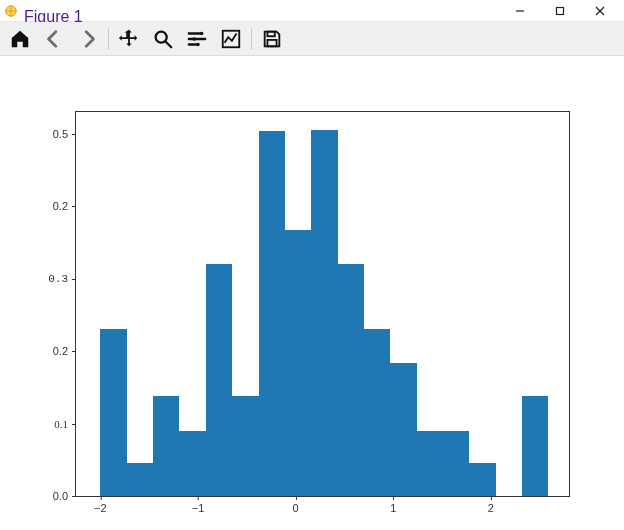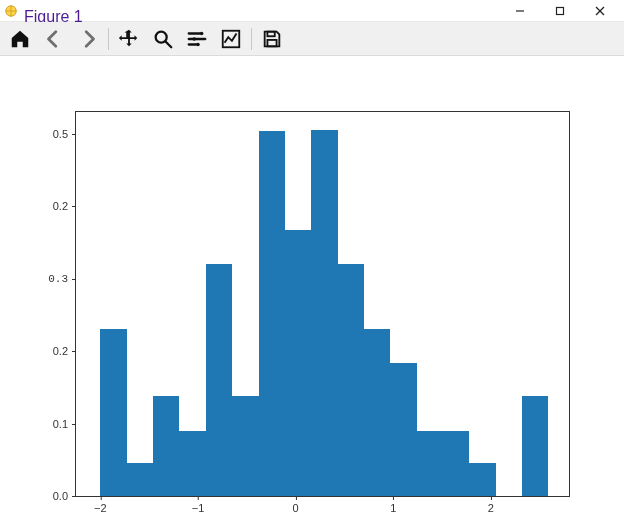--- a/index.html
+++ b/index.html
@@ -200,21 +200,21 @@
         <div class="bar" style="left: 47.7228%; width: 5.34653%; height: 95.283%; background: rgb(31, 119, 180);"></div>
         <div class="bar" style="left: 53.0693%; width: 5.34653%; height: 60.3774%; background: rgb(31, 119, 180);"></div>
         <div class="bar" style="left: 58.4158%; width: 5.34653%; height: 43.3962%; background: rgb(31, 119, 180);"></div>
         <div class="bar" style="left: 63.7624%; width: 5.34653%; height: 34.717%; background: rgb(31, 119, 180);"></div>
         <div class="bar" style="left: 69.1089%; width: 5.34653%; height: 16.9811%; background: rgb(31, 119, 180);"></div>
         <div class="bar" style="left: 74.4554%; width: 5.34653%; height: 16.9811%; background: rgb(31, 119, 180);"></div>
         <div class="bar" style="left: 79.802%; width: 5.34653%; height: 8.49057%; background: rgb(31, 119, 180);"></div>
         <div class="bar" style="left: 90.495%; width: 5.34653%; height: 26.0377%; background: rgb(31, 119, 180);"></div>
       </div>
   <div class="tick-y" style="bottom: 0%; text-align: center;">0.0</div>
-      <div class="tick-y" style="bottom: 18.8679%;">0.1</div>
+      <div class="tick-y" style="bottom: 18.8679%; font-family: Liberation Serif, serif;">0.1</div>
       <div class="tick-y" style="bottom: 37.7358%;">0.2</div>
       <div class="tick-y" style="bottom: 56.6038%; font-family: Liberation Mono, monospace;">0.3</div>
       <div class="tick-y" style="bottom: 75.4717%;">0.2</div>
       <div class="tick-y" style="bottom: 94.3396%;">0.5</div>
       <div class="tick-x" style="left: 4.9505%;">−2</div>
       <div class="tick-x" style="left: 24.7525%;">−1</div>
       <div class="tick-x" style="left: 44.5545%;">0</div>
       <div class="tick-x" style="left: 64.3564%;">1</div>
       <div class="tick-x" style="left: 84.1584%;">2</div>
     </div>

